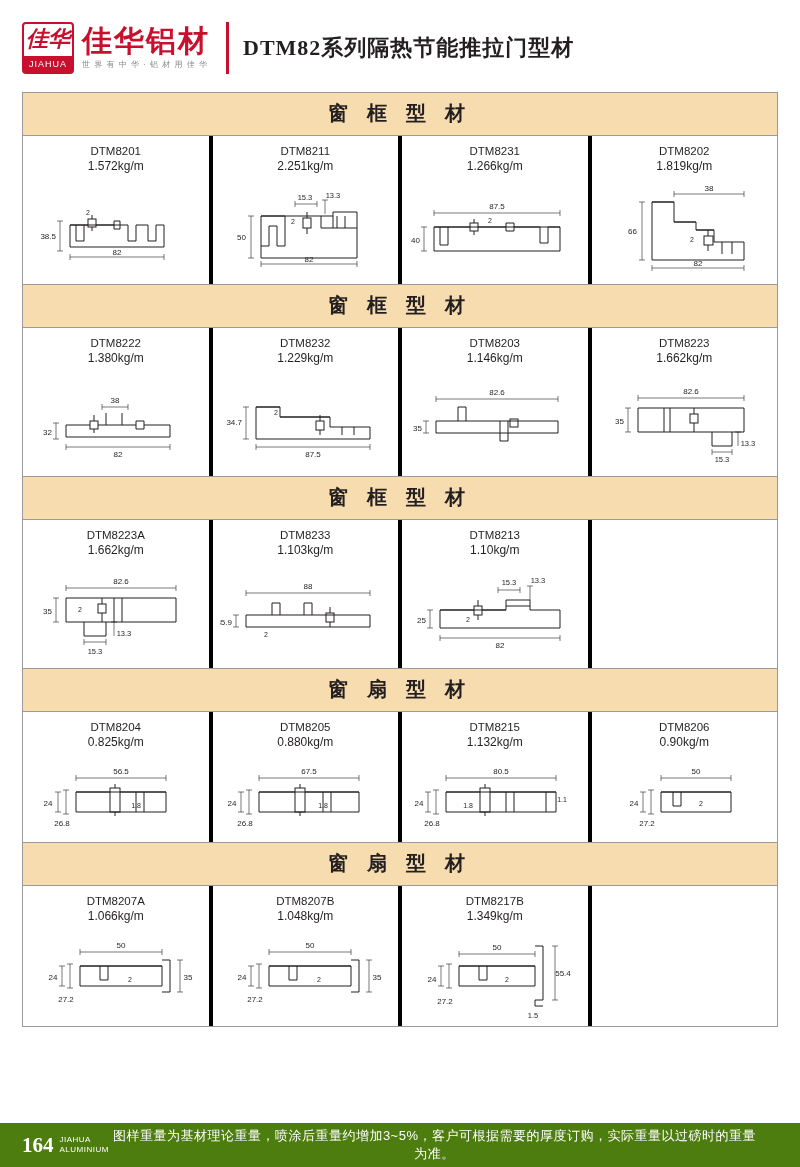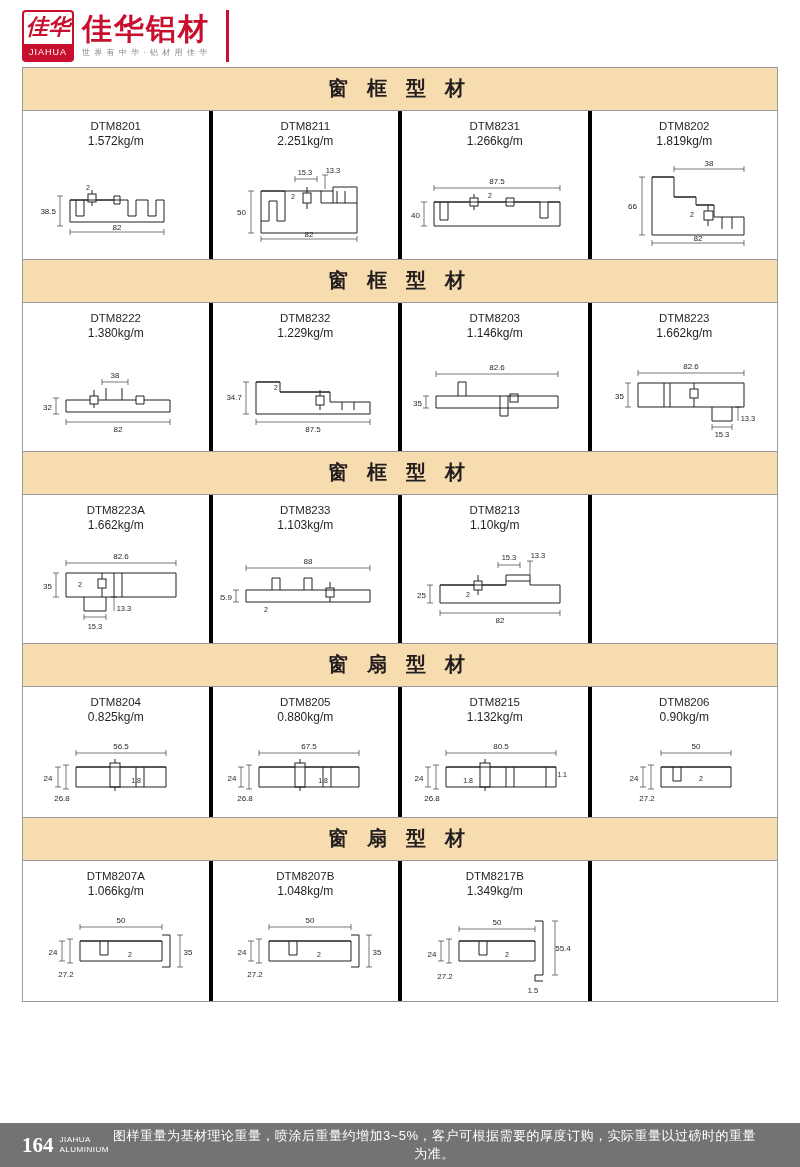--- a/index.html
+++ b/index.html
@@ -12,21 +12,21 @@
     color: #231f20;
     position: relative;
     overflow: hidden;
   }
 
   
   .header {
     display: flex;
     align-items: center;
     padding: 14px 18px 10px 22px;
-    height: 67px;
+    height: 92px;
   }
   .logo-block {
     display: flex;
     align-items: center;
     flex: 0 0 auto;
   }
   .logo-mark {
     width: 52px; height: 52px;
     border: 2px solid #c8102e;
     border-radius: 4px;
@@ -146,21 +146,21 @@
     padding-top: 2px;
   }
   .fig svg { display: block; }
   .row.short .cell { min-height: 130px; }
 
   
   .footer {
     position: absolute;
     left: 0; right: 0; bottom: 0;
     height: 44px;
-    background: #737373;
+    background: #4d7c0f;
     display: flex;
     align-items: center;
   }
   .pagenum {
     color: #ffffff;
     font-size: 21px;
     font-weight: bold;
     padding-left: 22px;
     font-family: "Liberation Serif", serif;
   }
@@ -190,20 +190,21 @@
       <div class="jh">佳华</div>
       <div class="bar">JIAHUA</div>
     </div>
     <div class="brand-text">
       <div class="brand-cn">佳华铝材</div>
       <div class="brand-sub">世 界 有 中 华 · 铝 材 用 佳 华</div>
     </div>
   </div>
   <div class="divider-v"></div>
   <div class="title-block">
+    <div class="title-cn">DTM82系列隔热节能推拉门型材</div>
   </div>
 </div>
 
 <div class="sheet">
 
   <div class="band">窗 框 型 材</div>
   <div class="row">
 
     <div class="cell">
       <div class="code">DTM8201</div>

